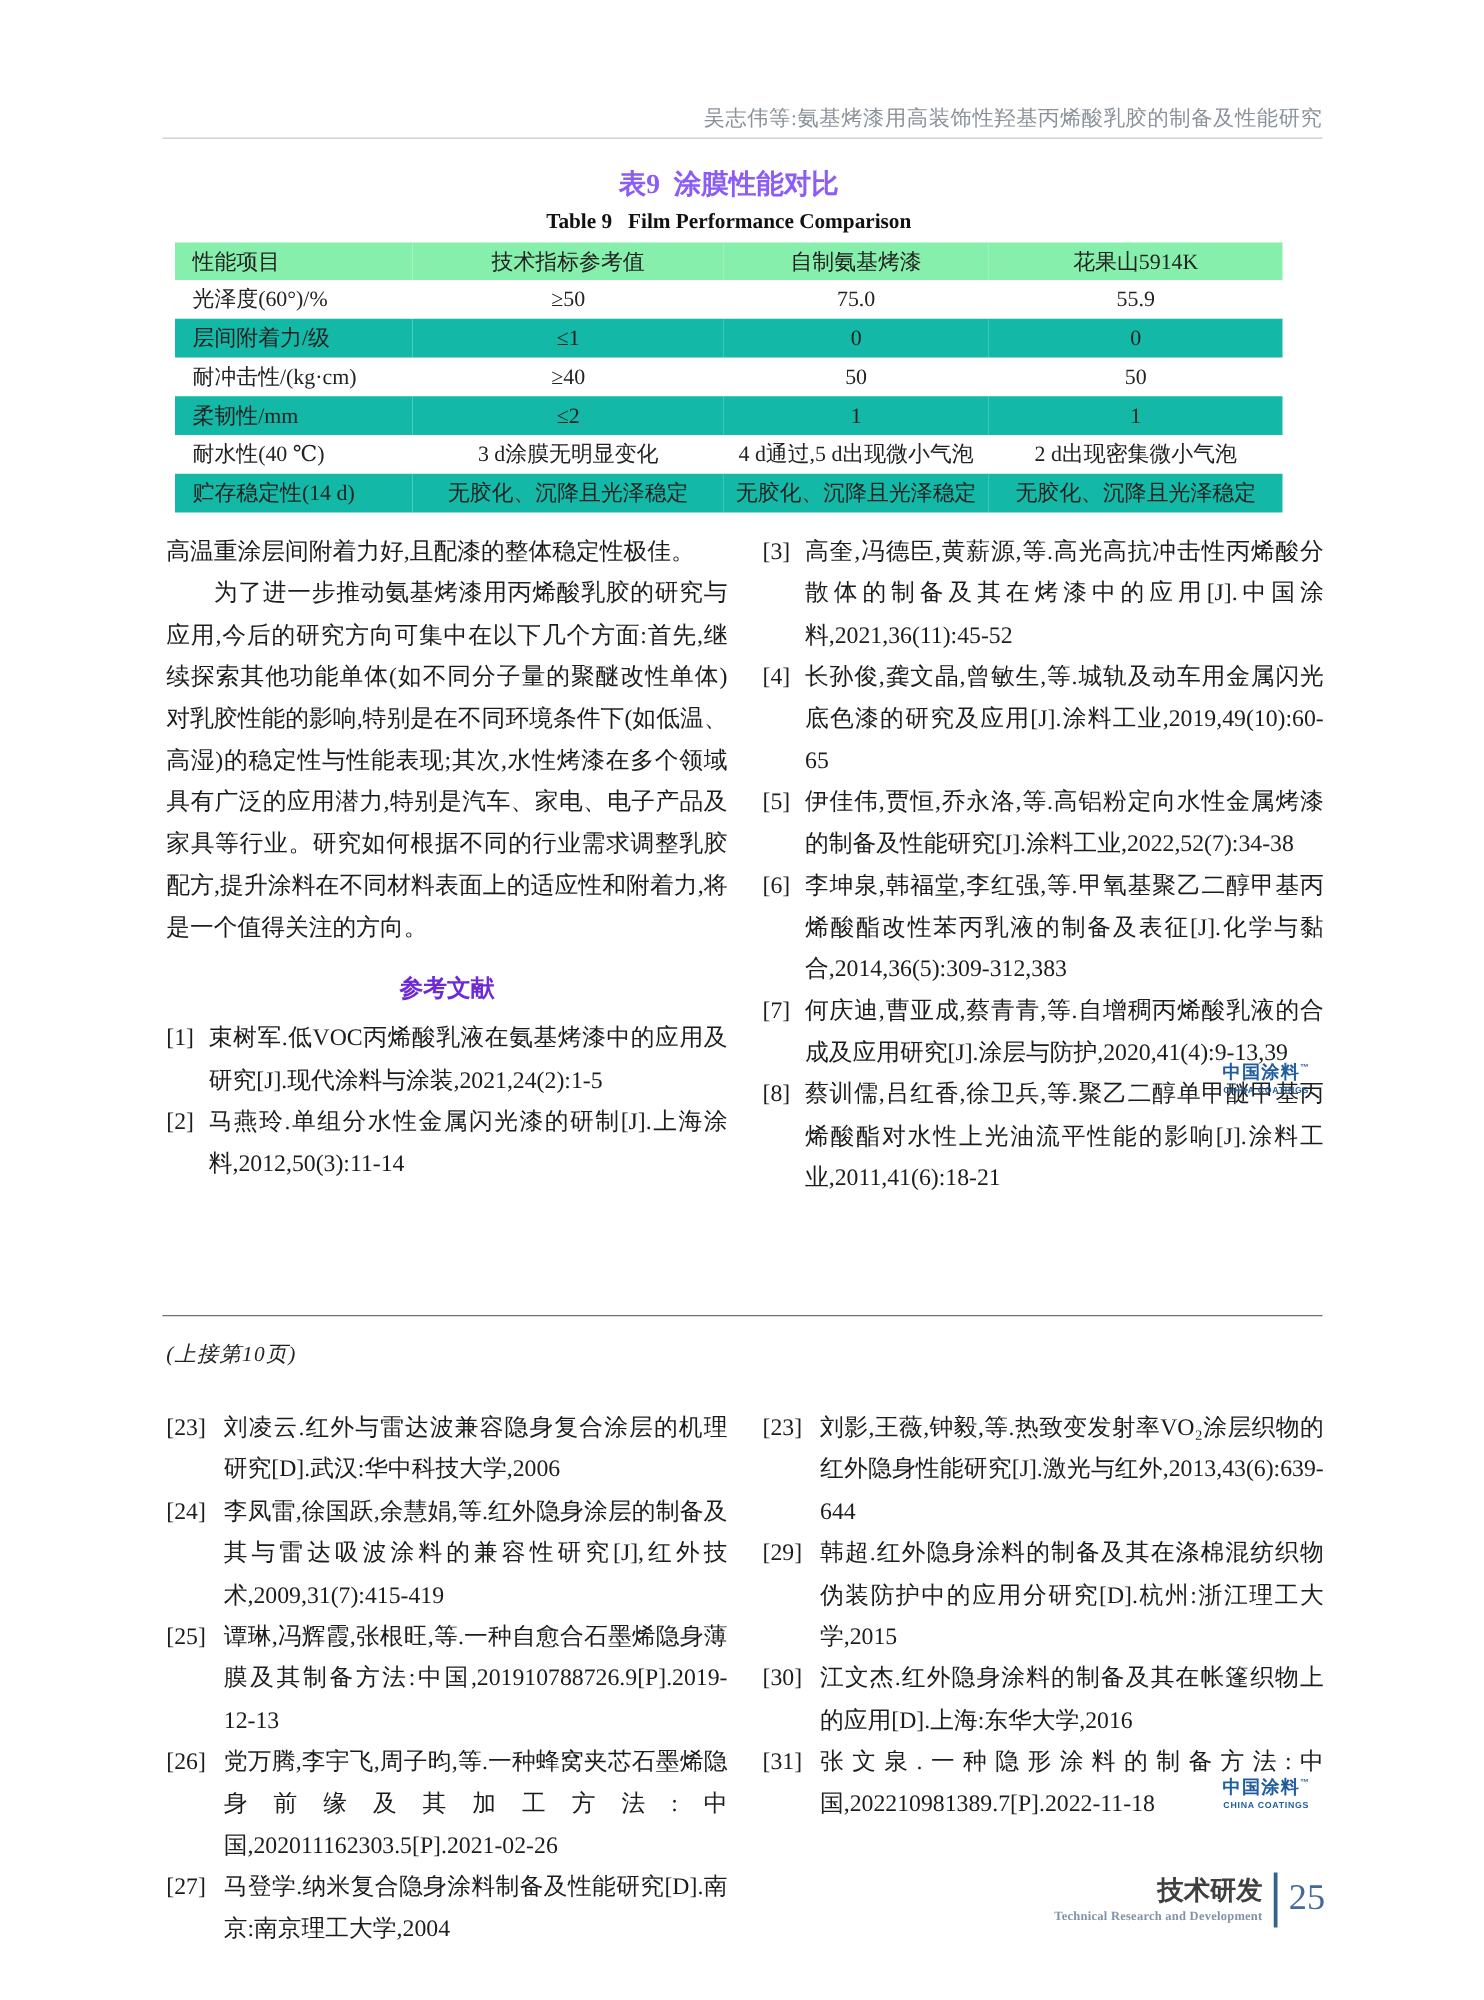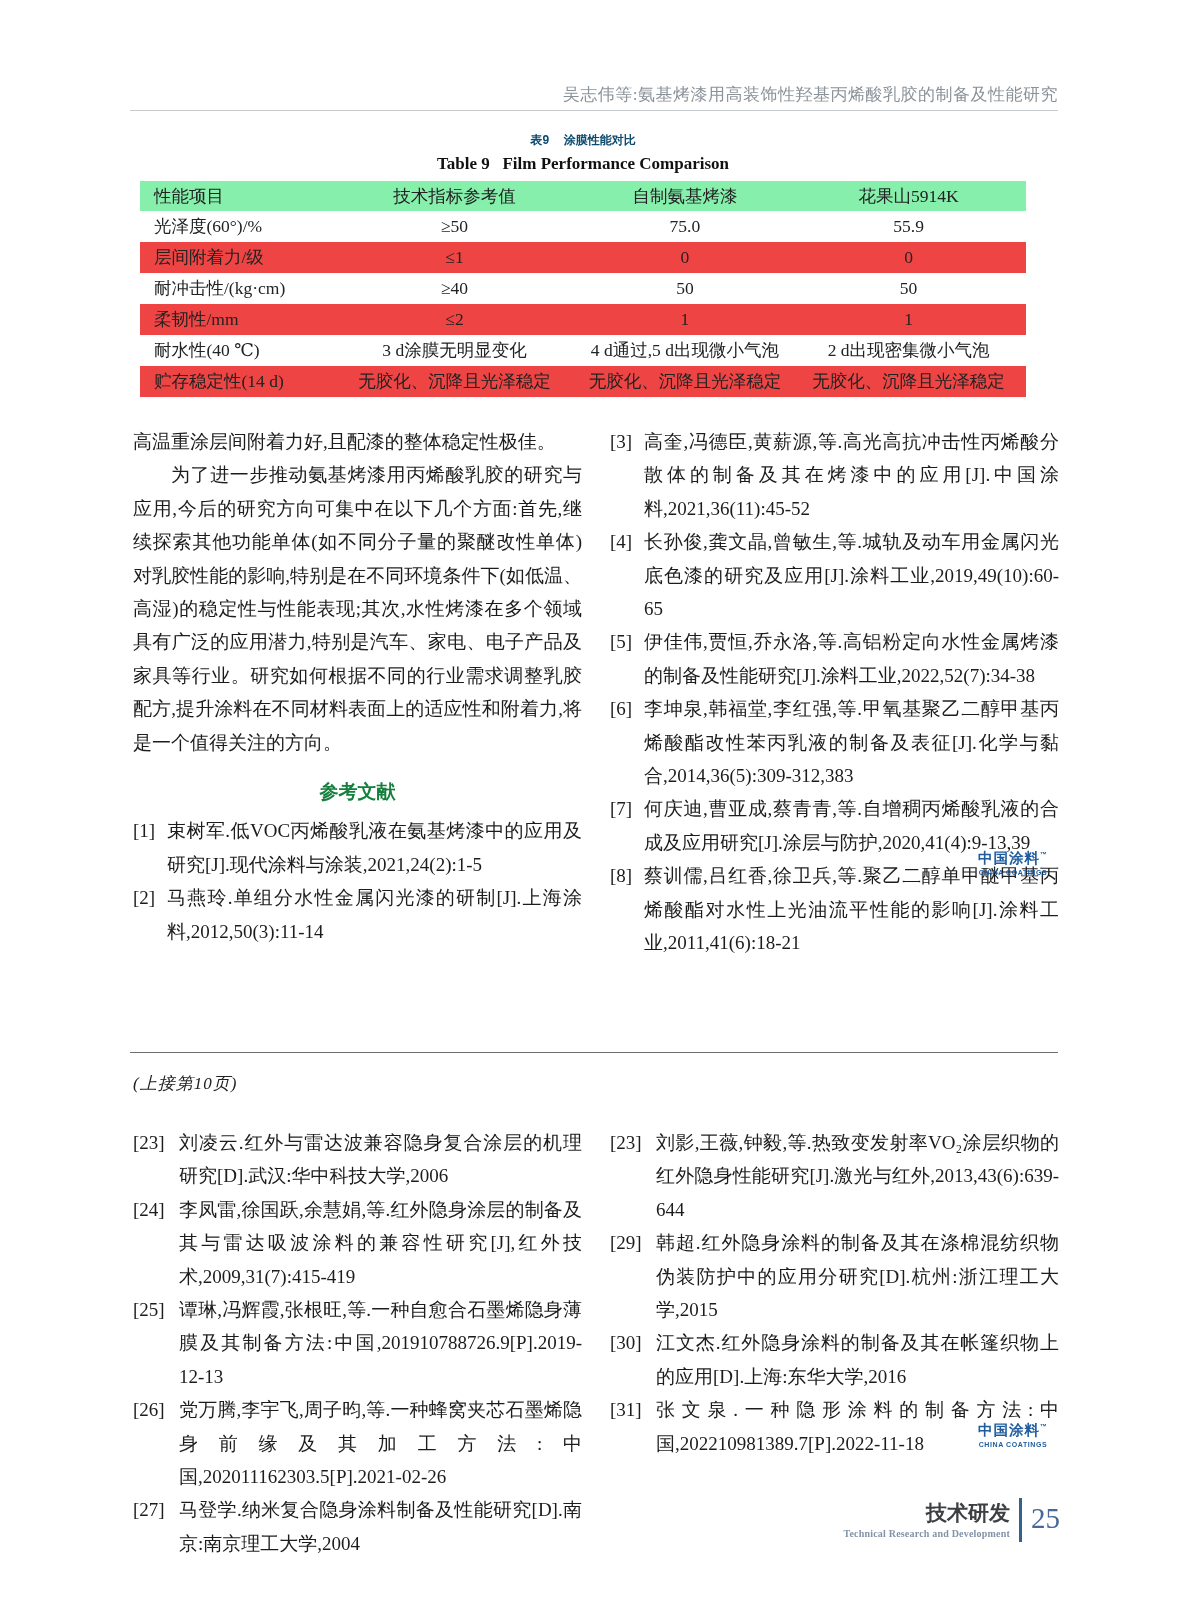--- a/index.html
+++ b/index.html
@@ -16,55 +16,55 @@
     position:absolute;top:83px;right:129px;
     font-size:17px;color:#8a9299;letter-spacing:0.5px;
   }
   .head-rule{
     position:absolute;top:110px;left:130px;right:129px;
     height:1px;background:#c6c9cc;
   }
   
   .table-block{position:absolute;top:132px;left:140px;width:886px;}
   .tbl-title-zh{
-    text-align:center;font-family:Liberation Mono, monospace;
-    font-weight:bold;font-size:12px;color:#0c4a6e;white-space:pre;
+    text-align:center;font-family:Liberation Serif, serif;
+    font-weight:bold;font-size:22px;color:#8b5cf6;white-space:pre;
   }
   .tbl-title-en{
     text-align:center;font-weight:bold;font-size:17px;color:#111;
     margin-top:5px;white-space:pre;
   }
   table.perf{
     width:100%;border-collapse:collapse;margin-top:7px;
     font-size:17.5px;color:#222;
   }
   table.perf td{
     height:31px;padding:0 4px;text-align:center;vertical-align:middle;
     line-height:1.15;
   }
   table.perf td:first-child{text-align:left;padding-left:14px;}
   table.perf tr.hdr td{background:#86efac;height:30px;}
-  table.perf tr.shade td{background:#ef4444;}
+  table.perf tr.shade td{background:#14b8a6;}
   table.perf col.c1{width:21.5%;}
   table.perf col.c2{width:28%;}
   table.perf col.c3{width:24%;}
   table.perf col.c4{width:26.5%;}
   
   .cols{
     position:absolute;left:133px;width:926px;
     display:flex;gap:28px;
   }
   .cols-upper{top:425px;}
   .cols-lower{top:1126px;}
   .col{flex:1 1 0;font-size:19px;line-height:33.4px;text-align:justify;}
   .para{margin:0;}
   .para.indent{text-indent:2em;}
   .refs-heading{
     text-align:center;font-family:"Liberation Sans","DejaVu Sans",sans-serif;
-    font-weight:bold;font-size:19px;color:#15803d;
+    font-weight:bold;font-size:19px;color:#6d28d9;
     margin-top:16px;margin-bottom:6px;
   }
   .ref-item{display:flex;}
   .ref-id{flex:0 0 34px;}
   .ref-item.wide .ref-id{flex:0 0 46px;}
   .ref-text{flex:1;text-align:justify;}
   
   .mid-rule{
     position:absolute;top:1052px;left:130px;right:129px;
     height:1px;background:#6f6f6f;

